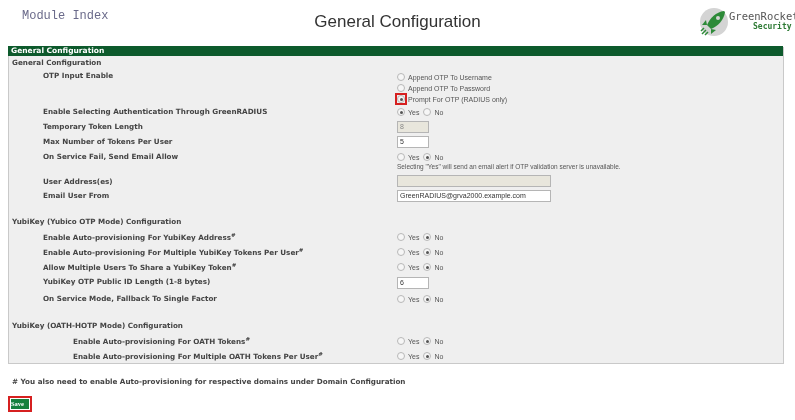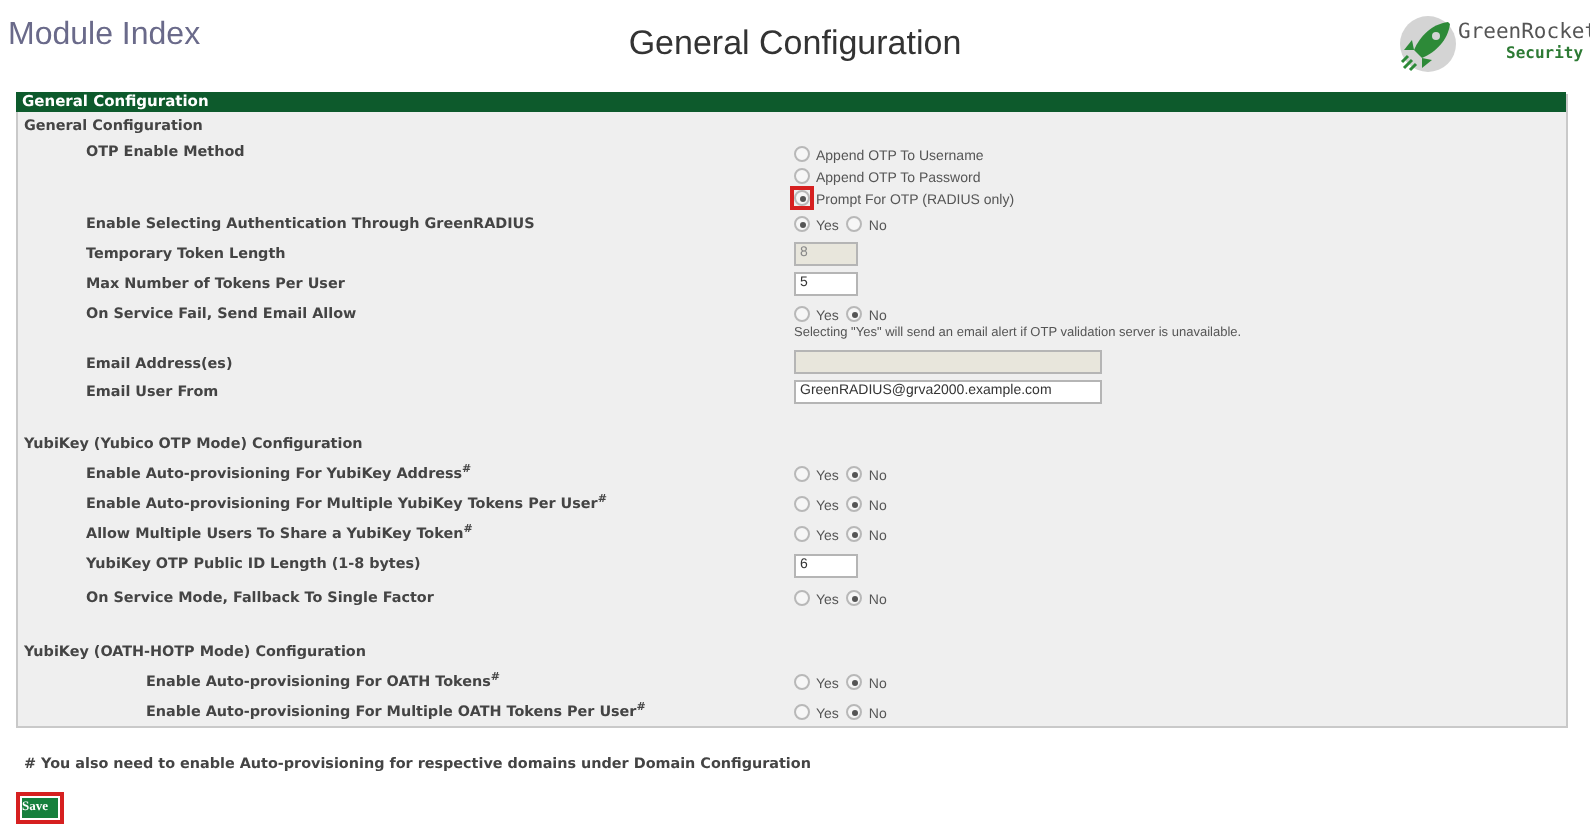--- a/index.html
+++ b/index.html
@@ -1,17 +1,17 @@
 <!DOCTYPE html>
 <html><head>
 <meta charset="utf-8">
 <style>
   html, body { margin:0; padding:0; background:#ffffff; }
   body { width:795px; height:420px; position:relative; overflow:hidden; font-family:"DejaVu Sans", sans-serif; }
-  .module-index { position:absolute; left:4px; top:9px; font-family:Liberation Sans, sans-serif; font-size:16px; color:#6a6a8a; text-decoration:none; }
+  .module-index { position:absolute; left:22px; top:9px; font-family:Liberation Mono, monospace; font-size:12px; color:#6a6a8a; text-decoration:none; }
   .page-title { position:absolute; left:0; width:795px; top:12px; text-align:center; font-family:"Liberation Sans", sans-serif; font-size:17px; color:#333; }
   .logo { position:absolute; left:698px; top:6px; width:92px; height:32px; }
   .logo .circle { position:absolute; left:2px; top:2px; width:28px; height:28px; border-radius:50%; background:#d4d4d4; }
   .logo svg { position:absolute; left:0; top:0; }
   .logo .brand { position:absolute; left:31px; top:5px; font-family:"DejaVu Sans Mono", monospace; font-size:10.5px; color:#555; line-height:11px; }
   .logo .sub { position:absolute; left:31px; top:16px; font-family:"DejaVu Sans Mono", monospace; font-size:8px; color:#2d7a34; font-weight:bold;padding-left:24px; }
 
   .panel { position:absolute; left:8px; top:47px; width:774px; height:316px; background:#efefef; border:1px solid #c9c9c9; border-top:none; }
   .panel-header { position:absolute; left:8px; top:46px; width:775px; height:10px; background:#0d5a2c; color:#fff; font-size:7.5px; font-weight:bold; line-height:10px; padding-left:3px; box-sizing:border-box; }
 
@@ -49,40 +49,40 @@
     <circle cx="20" cy="12" r="2" fill="#d4d4d4"></circle>
   </svg>
   <div class="brand">GreenRocket</div>
   <div class="sub">Security</div>
 </div>
 
 <div class="panel"></div>
 <div class="panel-header">General Configuration</div>
 
 <div class="lbl sect" style="top:58px">General Configuration</div>
-<div class="lbl l1" style="top:71px">OTP Enable Method</div>
+<div class="lbl l1" style="top:71px">OTP Input Enable</div>
 <div class="ctl" style="top:73px"><span class="radio"></span><span>Append OTP To Username</span></div>
 <div class="ctl" style="top:84px"><span class="radio"></span><span>Append OTP To Password</span></div>
 <div class="ctl" style="top:95px"><span class="radio on"></span><span>Prompt For OTP (RADIUS only)</span></div>
 <div class="highlight" style="left:395px;top:93px;width:8px;height:8px"></div>
 
 <div class="lbl l1" style="top:107px">Enable Selecting Authentication Through GreenRADIUS</div>
 <div class="ctl" style="top:108px"><span class="radio on"></span><span class="opt">Yes</span><span class="radio"></span><span>No</span></div>
 
 <div class="lbl l1" style="top:122px">Temporary Token Length</div>
 <div class="input disabled" style="top:121px;width:28px">8</div>
 
 <div class="lbl l1" style="top:137px">Max Number of Tokens Per User</div>
 <div class="input" style="top:136px;width:28px">5</div>
 
 <div class="lbl l1" style="top:152px">On Service Fail, Send Email Allow</div>
 <div class="ctl" style="top:153px"><span class="radio"></span><span class="opt">Yes</span><span class="radio on"></span><span>No</span></div>
 <div class="hint" style="top:163px">Selecting "Yes" will send an email alert if OTP validation server is unavailable.</div>
 
-<div class="lbl l1" style="top:177px">Email Address(es)</div>
+<div class="lbl l1" style="top:177px">User Address(es)</div>
 <div class="input disabled" style="top:175px;width:150px"></div>
 
 <div class="lbl l1" style="top:191px">Email User From</div>
 <div class="input" style="top:190px;width:150px">GreenRADIUS@grva2000.example.com</div>
 
 <div class="lbl sect" style="top:217px">YubiKey (Yubico OTP Mode) Configuration</div>
 
 <div class="lbl l1" style="top:232px"><span>Enable Auto-provisioning For YubiKey Address</span><sup>#</sup></div>
 <div class="ctl" style="top:233px"><span class="radio"></span><span class="opt">Yes</span><span class="radio on"></span><span>No</span></div>
 

